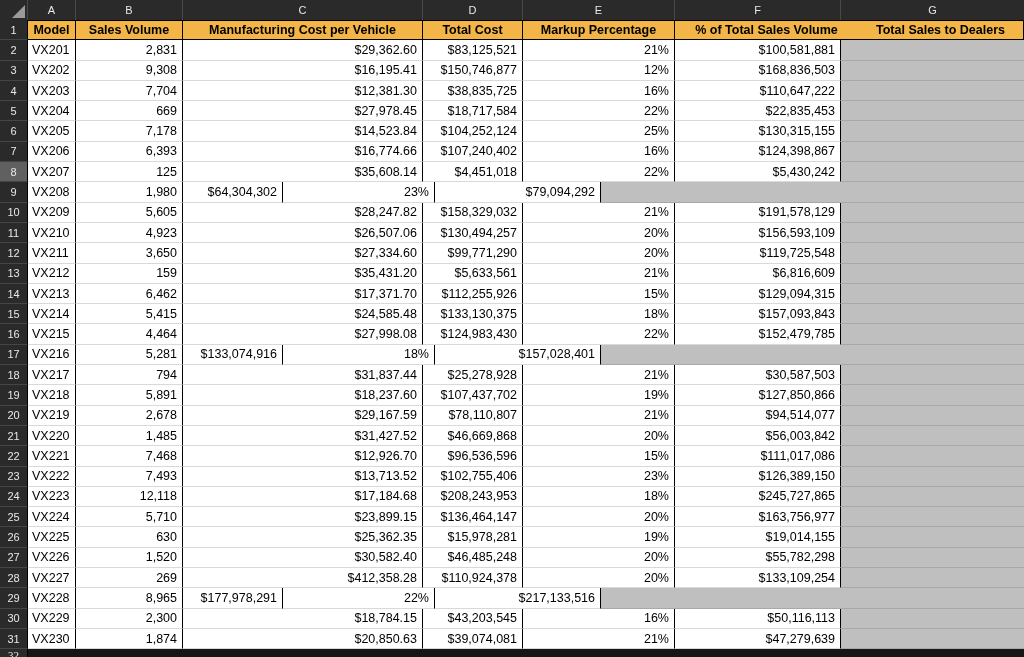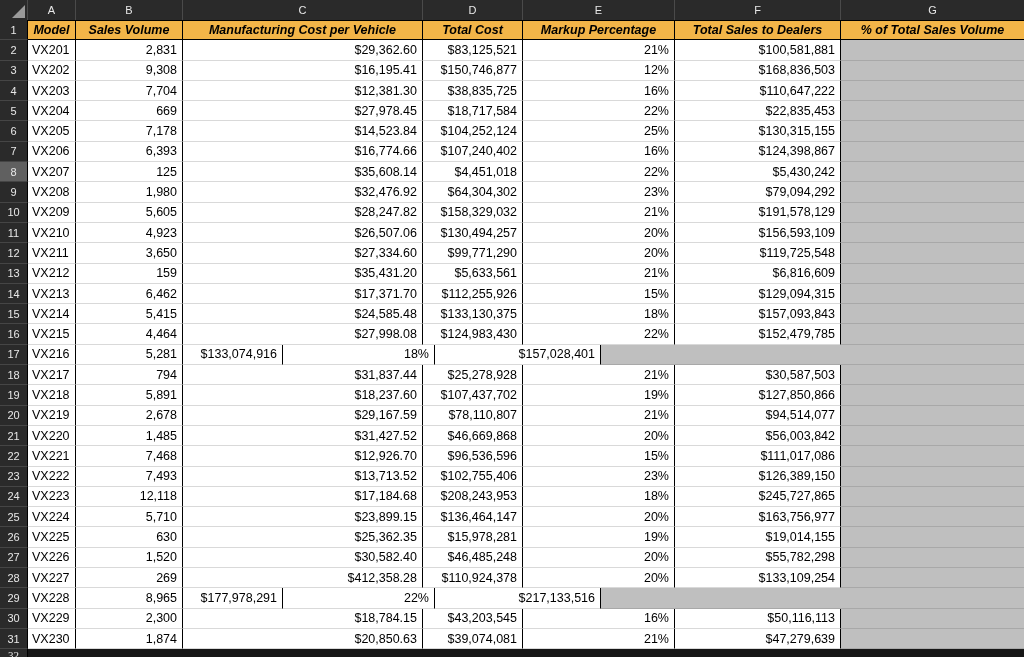--- a/index.html
+++ b/index.html
@@ -58,21 +58,20 @@
   }
   .cell.left  { justify-content: flex-start; padding-left: 4px; }
   .cell.right { justify-content: flex-end;  padding-right: 5px; }
 
   .header-row .cell {
     background: var(--header-fill, #F3B548);
     font-weight: bold;
     justify-content: center;
     border-top: 1px solid #000;
     border-bottom: 1px solid #000;
-    font-style: italic;
   }
 
   .cell.empty {
     background: var(--empty-fill, #BFBFBF);
     border-bottom: 1px solid #a8a8a8;
   }
 
   
   .col-a { flex: 0 0 48px;  width: 48px; }
   .col-b { flex: 0 0 107px; width: 107px; }
@@ -104,22 +103,22 @@
     </div>
   <div style="display:flex;flex-direction:column;flex:1 1 auto;min-height:0;">
 
   <div class="row header-row">
         <div class="gut">1</div>
         <div class="cell col-a">Model</div>
         <div class="cell col-b">Sales Volume</div>
         <div class="cell col-c">Manufacturing Cost per Vehicle</div>
         <div class="cell col-d">Total Cost</div>
         <div class="cell col-e">Markup Percentage</div>
+        <div class="cell col-g">% of Total Sales Volume</div>
         <div class="cell col-f">Total Sales to Dealers</div>
-        <div class="cell col-g">% of Total Sales Volume</div>
       </div>
       <div class="row">
         <div class="gut">2</div>
         <div class="cell col-a left">VX201</div>
         <div class="cell col-b right">2,831</div>
         <div class="cell col-c right">$29,362.60</div>
         <div class="cell col-d right">$83,125,521</div>
         <div class="cell col-e right">21%</div>
         <div class="cell col-f right">$100,581,881</div>
         <div class="cell col-g empty"></div>
@@ -181,21 +180,20 @@
         <div class="cell col-c right">$35,608.14</div>
         <div class="cell col-d right">$4,451,018</div>
         <div class="cell col-e right">22%</div>
         <div class="cell col-f right">$5,430,242</div>
         <div class="cell col-g empty"></div>
       </div>
       <div class="row">
         <div class="gut">9</div>
         <div class="cell col-a left">VX208</div>
         <div class="cell col-b right">1,980</div>
-        <div class="cell col-c right">$32,476.92</div>
         <div class="cell col-d right">$64,304,302</div>
         <div class="cell col-e right">23%</div>
         <div class="cell col-f right">$79,094,292</div>
         <div class="cell col-g empty"></div>
       </div>
       <div class="row">
         <div class="gut">10</div>
         <div class="cell col-a left">VX209</div>
         <div class="cell col-b right">5,605</div>
         <div class="cell col-c right">$28,247.82</div>

